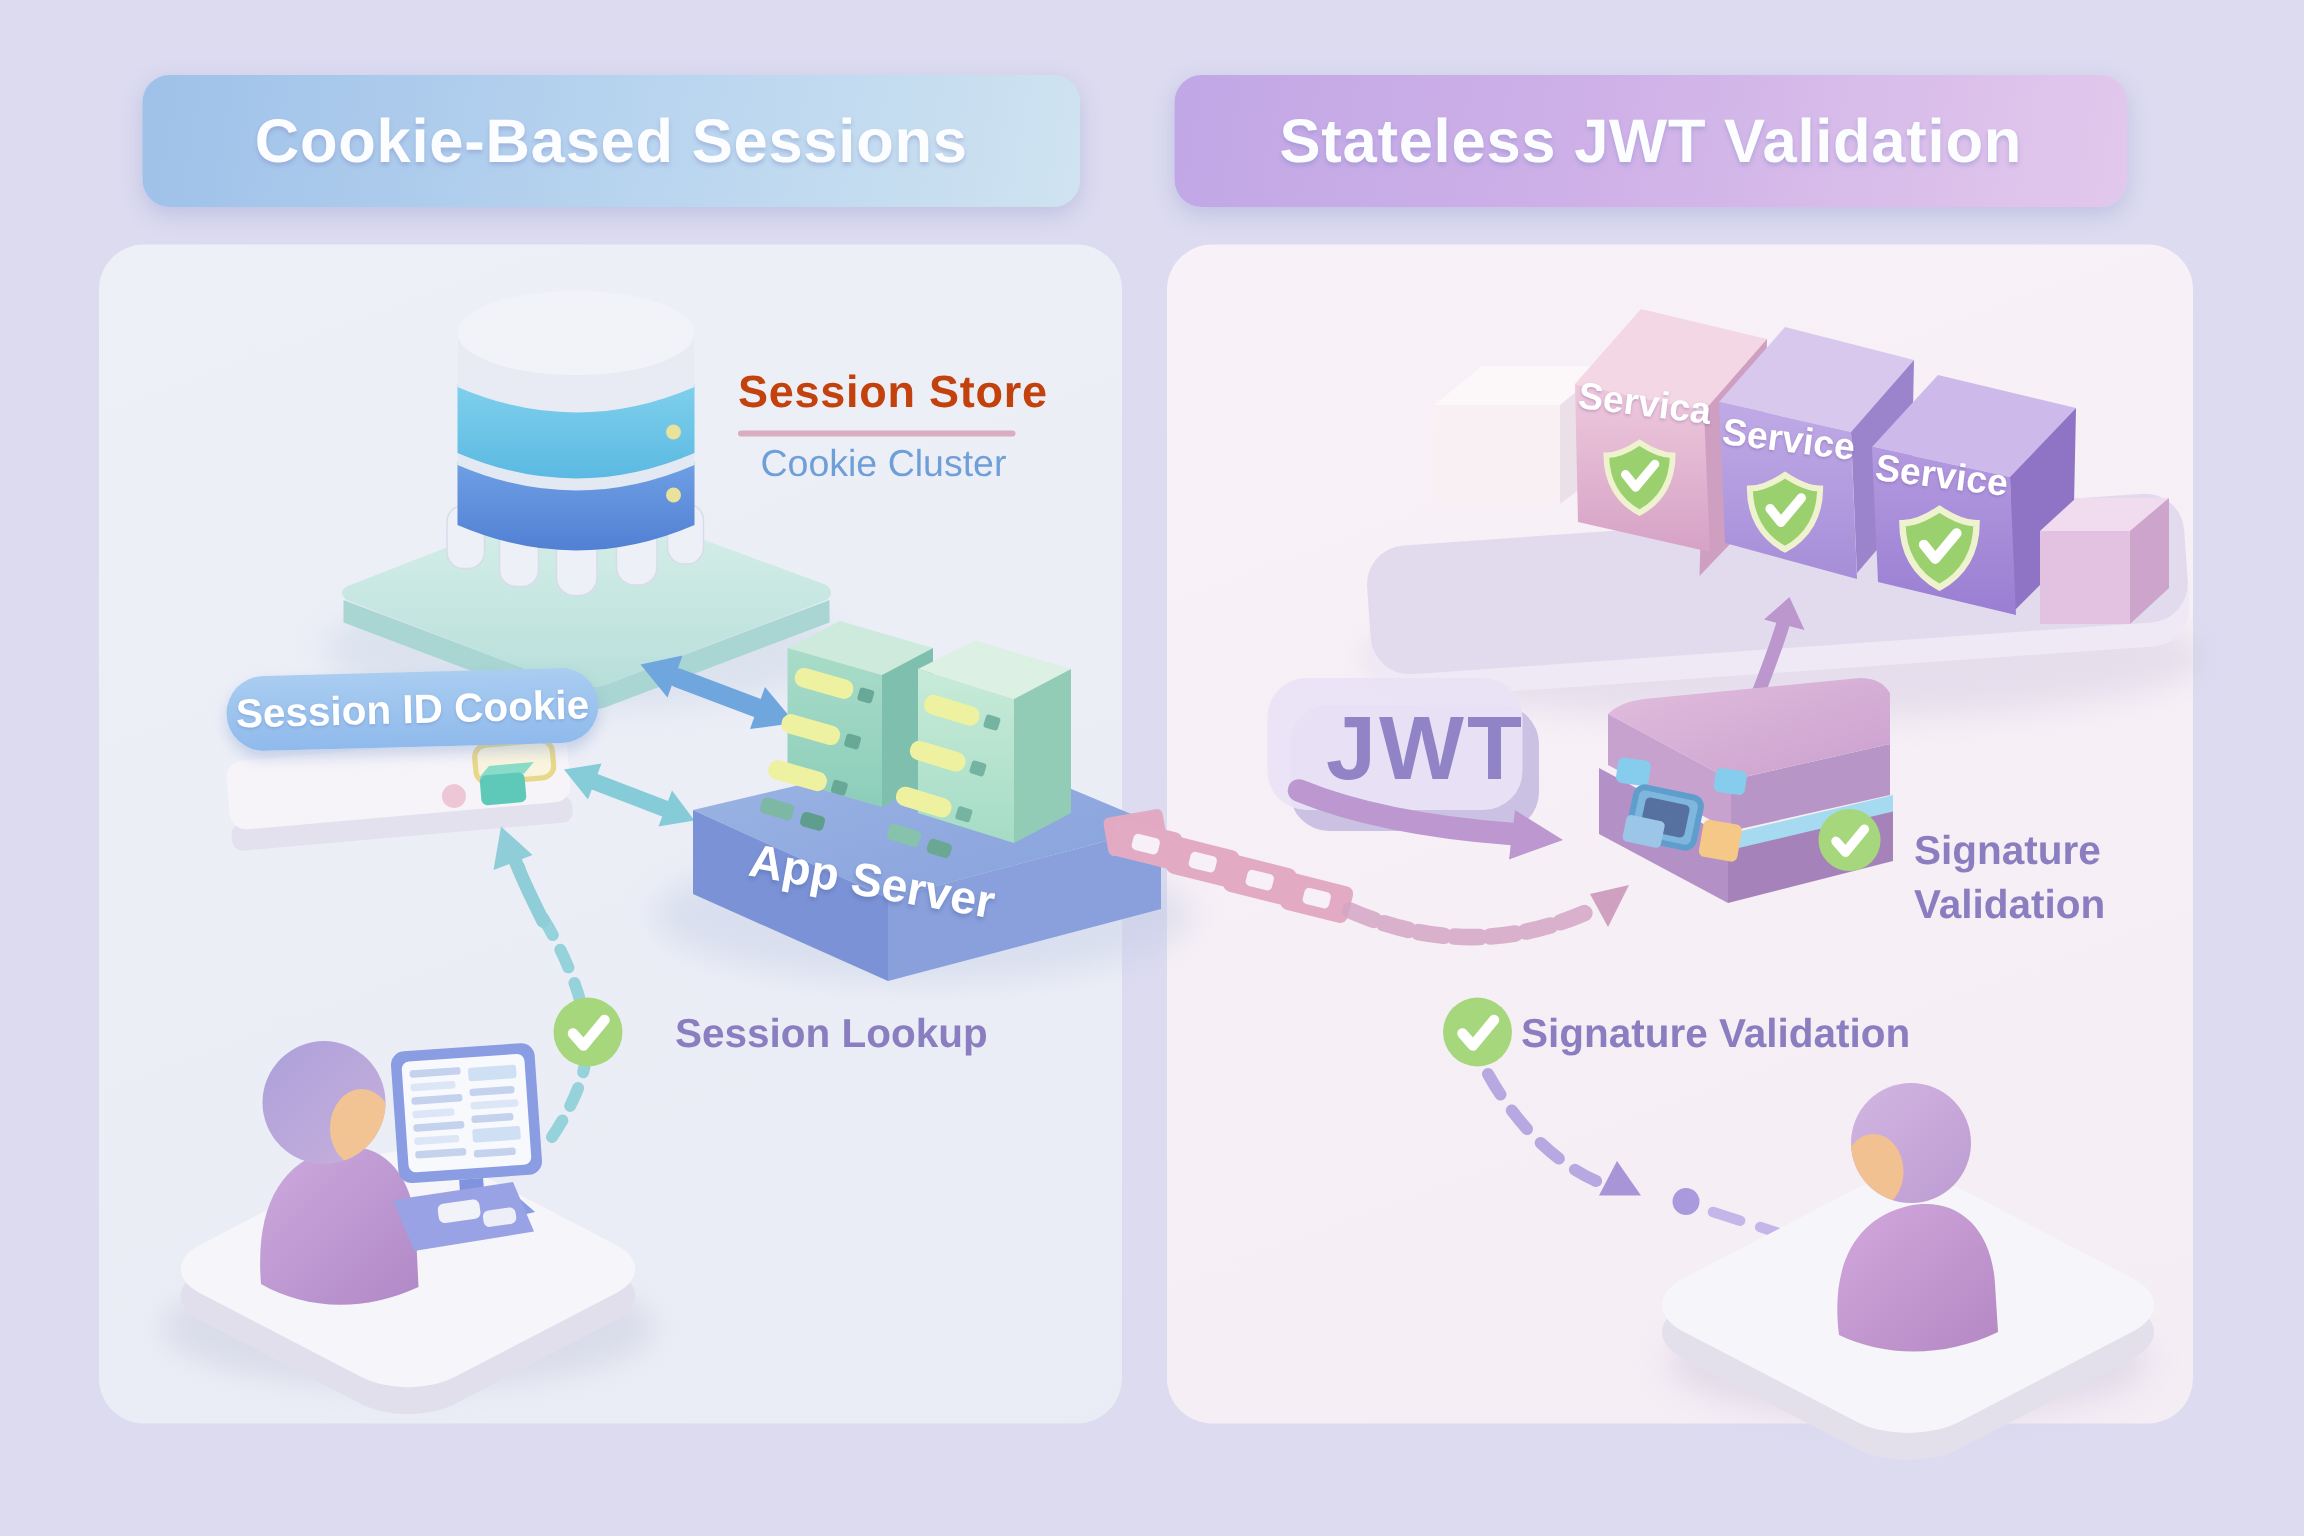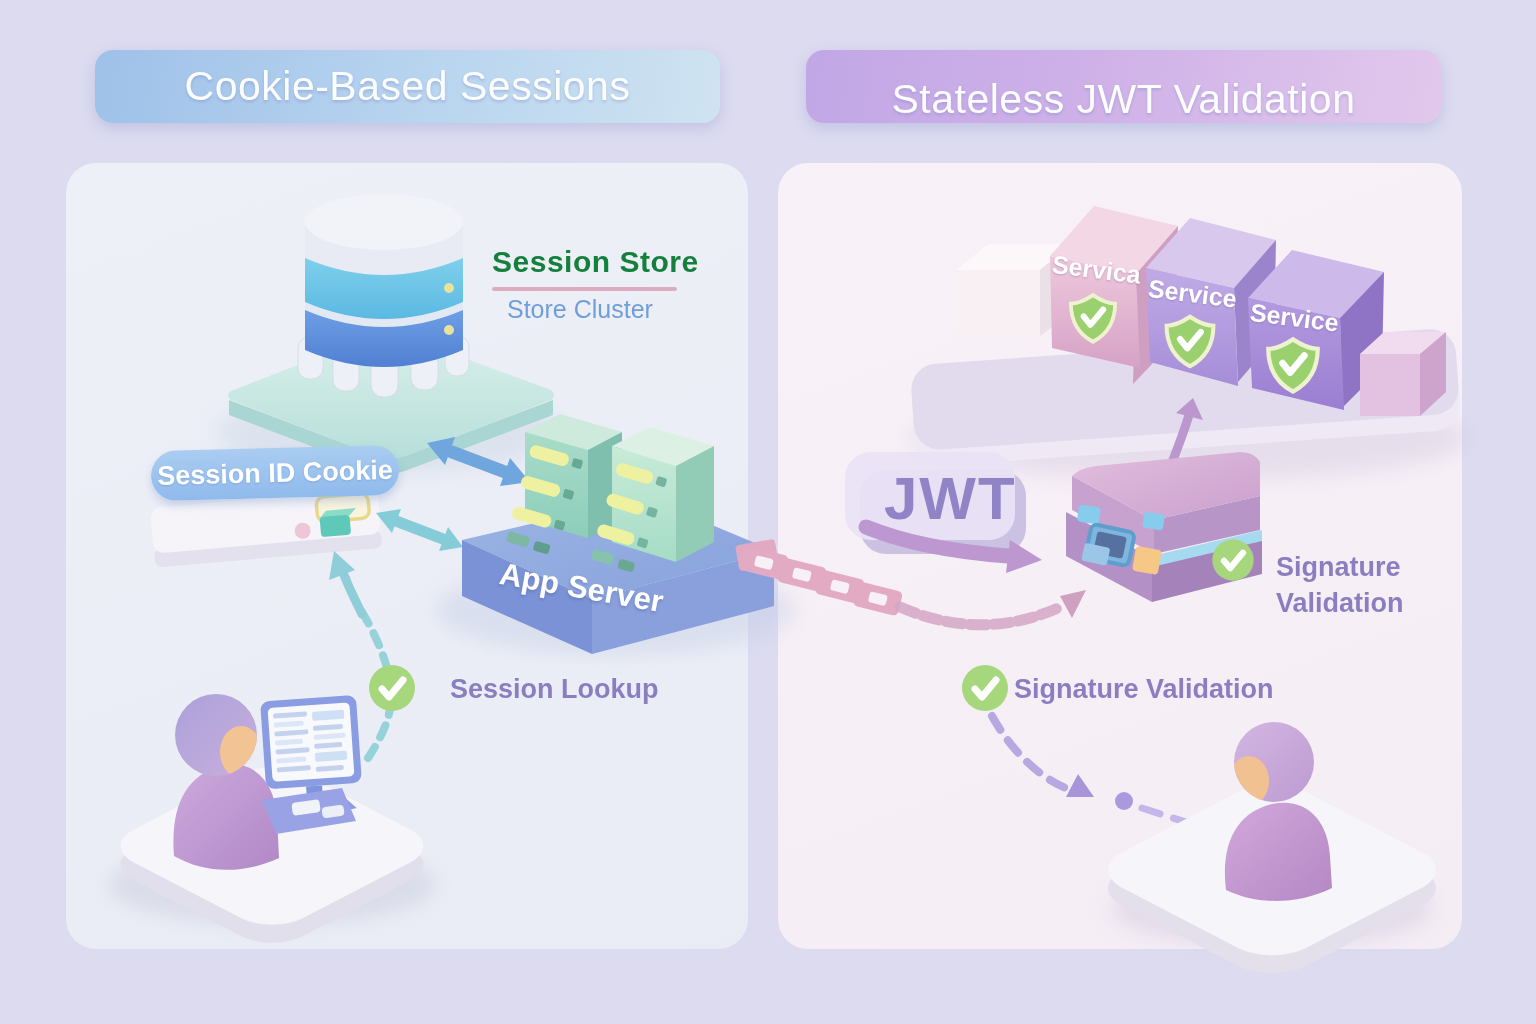--- a/index.html
+++ b/index.html
@@ -6,31 +6,31 @@
   body{
     width:1536px;height:1024px;position:relative;overflow:hidden;
     background:#dcdbf0;
     font-family:"Liberation Sans", sans-serif;
   }
   .stage{position:absolute;inset:0;width:1536px;height:1024px;}
   .panel{position:absolute;top:163px;height:786px;border-radius:30px;z-index:0;}
   .panel-left{left:66px;width:682px;background:linear-gradient(160deg,#eef0f8,#eaecf5);}
   .panel-right{left:778px;width:684px;background:linear-gradient(160deg,#f8f1f7,#f4edf4);}
   .banner{
-    position:absolute;top:50px;height:73px;border-radius:18px;z-index:2;
+    position:absolute;top:50px;height:88px;border-radius:18px;z-index:2;
     display:flex;align-items:center;justify-content:center;
-    color:#fcfdff;font-size:41px;font-weight:normal;letter-spacing:.5px;
+    color:#fcfdff;font-size:41px;font-weight:bold;letter-spacing:.5px;
     text-shadow:0 2px 3px rgba(125,135,195,.4);
     box-shadow:0 5px 14px rgba(130,140,200,.3);
   }
   .banner-left{left:95px;width:625px;background:linear-gradient(100deg,#9fc1e9 0%,#b9d5ef 55%,#cfe3f1 100%);}
-  .banner-right{left:806px;width:635px;background:linear-gradient(100deg,#c1a7e6 0%,#cfb1e8 45%,#e2c8ec 100%);align-items:flex-end;}
+  .banner-right{left:783px;width:635px;background:linear-gradient(100deg,#c1a7e6 0%,#cfb1e8 45%,#e2c8ec 100%);}
   .scene{position:absolute;inset:0;z-index:1;pointer-events:none;}
   .lbl{position:absolute;z-index:3;white-space:nowrap;}
-  .lbl-session-store{left:492px;top:245px;font-size:30px;font-weight:bold;color:#15803d;letter-spacing:.5px;}
+  .lbl-session-store{left:492px;top:245px;font-size:30px;font-weight:bold;color:#c2410c;letter-spacing:.5px;}
   .underline-pink{left:492px;top:287px;width:185px;height:4px;background:#dbadc1;border-radius:2px;position:absolute;z-index:3;}
   .lbl-redis{left:507px;top:295px;font-size:25px;color:#6f9fd8;}
   .pill-cookie{
     left:151px;top:448px;width:248px;height:50px;border-radius:26px;
     background:linear-gradient(180deg,#aacdf1,#8fbaec);
     color:#fff;font-size:27px;font-weight:bold;text-align:center;line-height:50px;
     transform:rotate(-1.5deg);box-shadow:0 5px 9px rgba(120,150,200,.35);
     text-shadow:0 1px 2px rgba(90,120,180,.35);
   }
   .lbl-appserver{left:503px;top:556px;font-size:31px;font-weight:bold;color:#fff;
@@ -386,21 +386,21 @@
 
   <div class="banner banner-left">
     <span>Cookie-Based Sessions</span>
   </div>
   <div class="banner banner-right">
     <span>Stateless JWT Validation</span>
   </div>
 
   <div class="lbl lbl-session-store">Session Store</div>
   <div class="underline-pink"></div>
-  <div class="lbl lbl-redis">Store Cluster</div>
+  <div class="lbl lbl-redis">Cookie Cluster</div>
   <div class="lbl pill-cookie">Session ID Cookie</div>
   <div class="lbl lbl-appserver">App Server</div>
   <div class="lbl lbl-check lbl-session-lookup">Session Lookup</div>
 
   <div class="lbl svc-lbl svc-0">Servica</div>
   <div class="lbl svc-lbl svc-1">Service</div>
   <div class="lbl svc-lbl svc-2">Service</div>
   <div class="lbl lbl-jwt">JWT</div>
   <div class="lbl lbl-check lbl-sig-bottom">Signature Validation</div>
   <div class="lbl lbl-check lbl-sig-stack">

